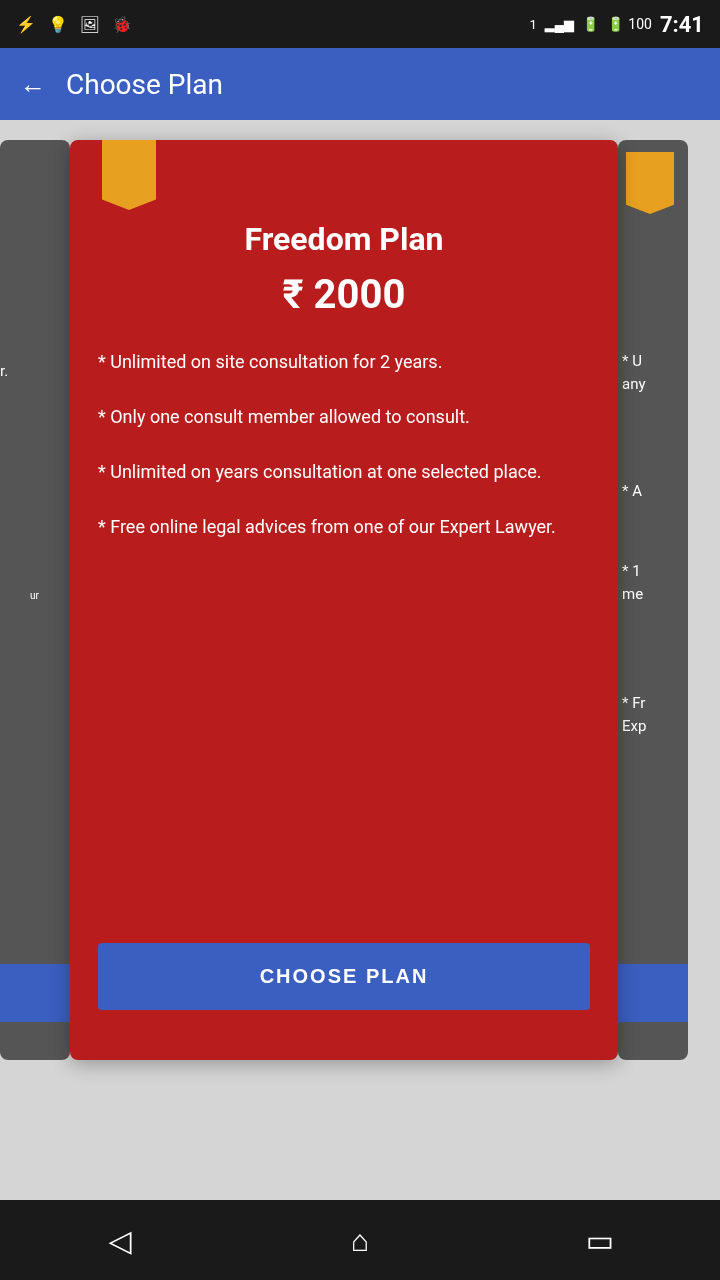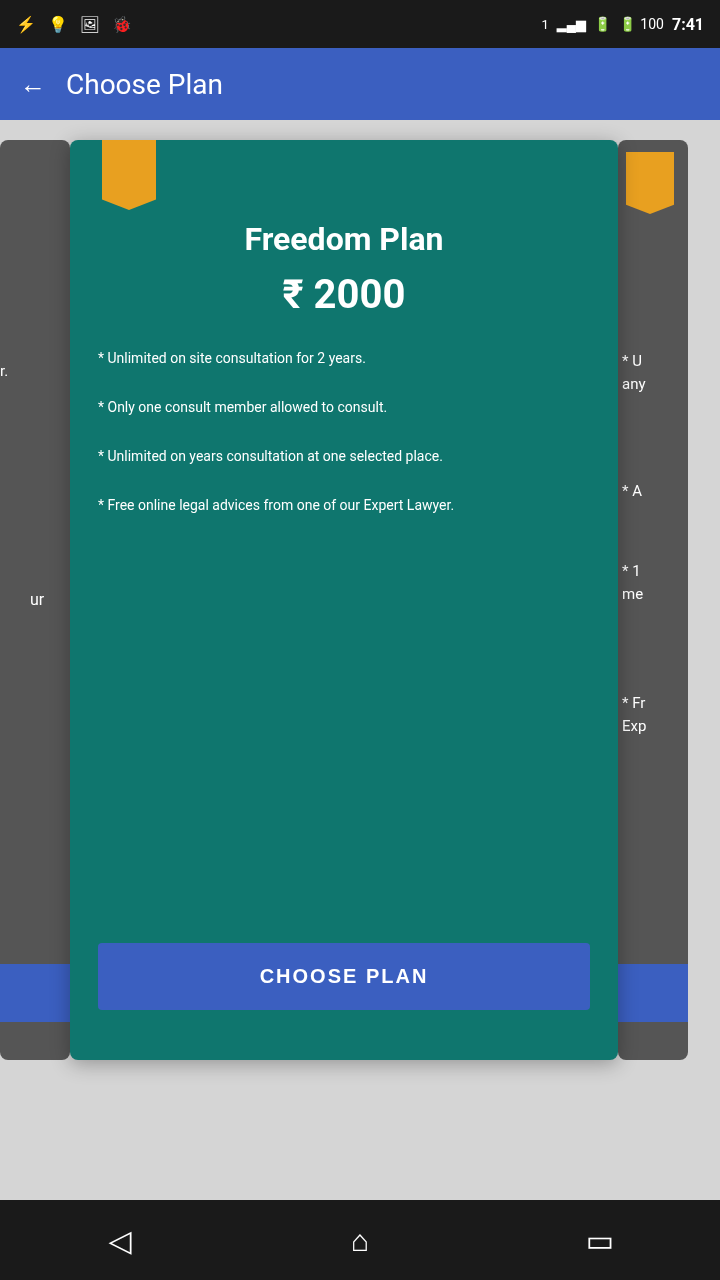--- a/index.html
+++ b/index.html
@@ -36,21 +36,21 @@
       font-size: 16px;
     }
     .status-bar-right {
       display: flex;
       align-items: center;
       gap: 8px;
       color: white;
       font-size: 14px;
     }
     .status-time {
-      font-size: 16px;
+      font-size: 22px;
       font-weight: bold;
       color: white;
     }
 
     
     .app-bar {
       width: 100%;
       height: 72px;
       background: #3b5fc0;
       display: flex;
@@ -108,41 +108,41 @@
       font-size: 15px;
       position: absolute;
       right: 6px;
       top: 220px;
       width: 64px;
       overflow: hidden;
       line-height: 1.5;
     }
     .partial-text-bottom {
       color: white;
-      font-size: 16px;
+      font-size: 10px;
       position: absolute;
       right: 0;
       top: 450px;
       width: 40px;
       overflow: hidden;
     }
     .partial-blue-btn {
       position: absolute;
       bottom: 38px;
       left: 0;
       width: 100%;
       height: 58px;
       background: #3b5fc0;
     }
 
     
     .main-card {
       width: 548px;
       min-height: 920px;
-      background: #0f766e;
+      background: #b91c1c;
       border-radius: 8px;
       position: relative;
       flex-shrink: 0;
       display: flex;
       flex-direction: column;
       padding-bottom: 30px;
       z-index: 2;
       box-shadow: 0 4px 20px rgba(0,0,0,0.3);
     }
 
@@ -175,21 +175,21 @@
     }
 
     .plan-features {
       margin-top: 30px;
       padding: 0 28px;
       flex: 1;
     }
 
     .feature-item {
       color: white;
-      font-size: 14px;
+      font-size: 18px;
       line-height: 1.5;
       margin-bottom: 28px;
     }
 
     .choose-plan-btn {
       display: block;
       margin: 30px 28px 20px 28px;
       background: #3b5fc0;
       color: white;
       font-size: 20px;

